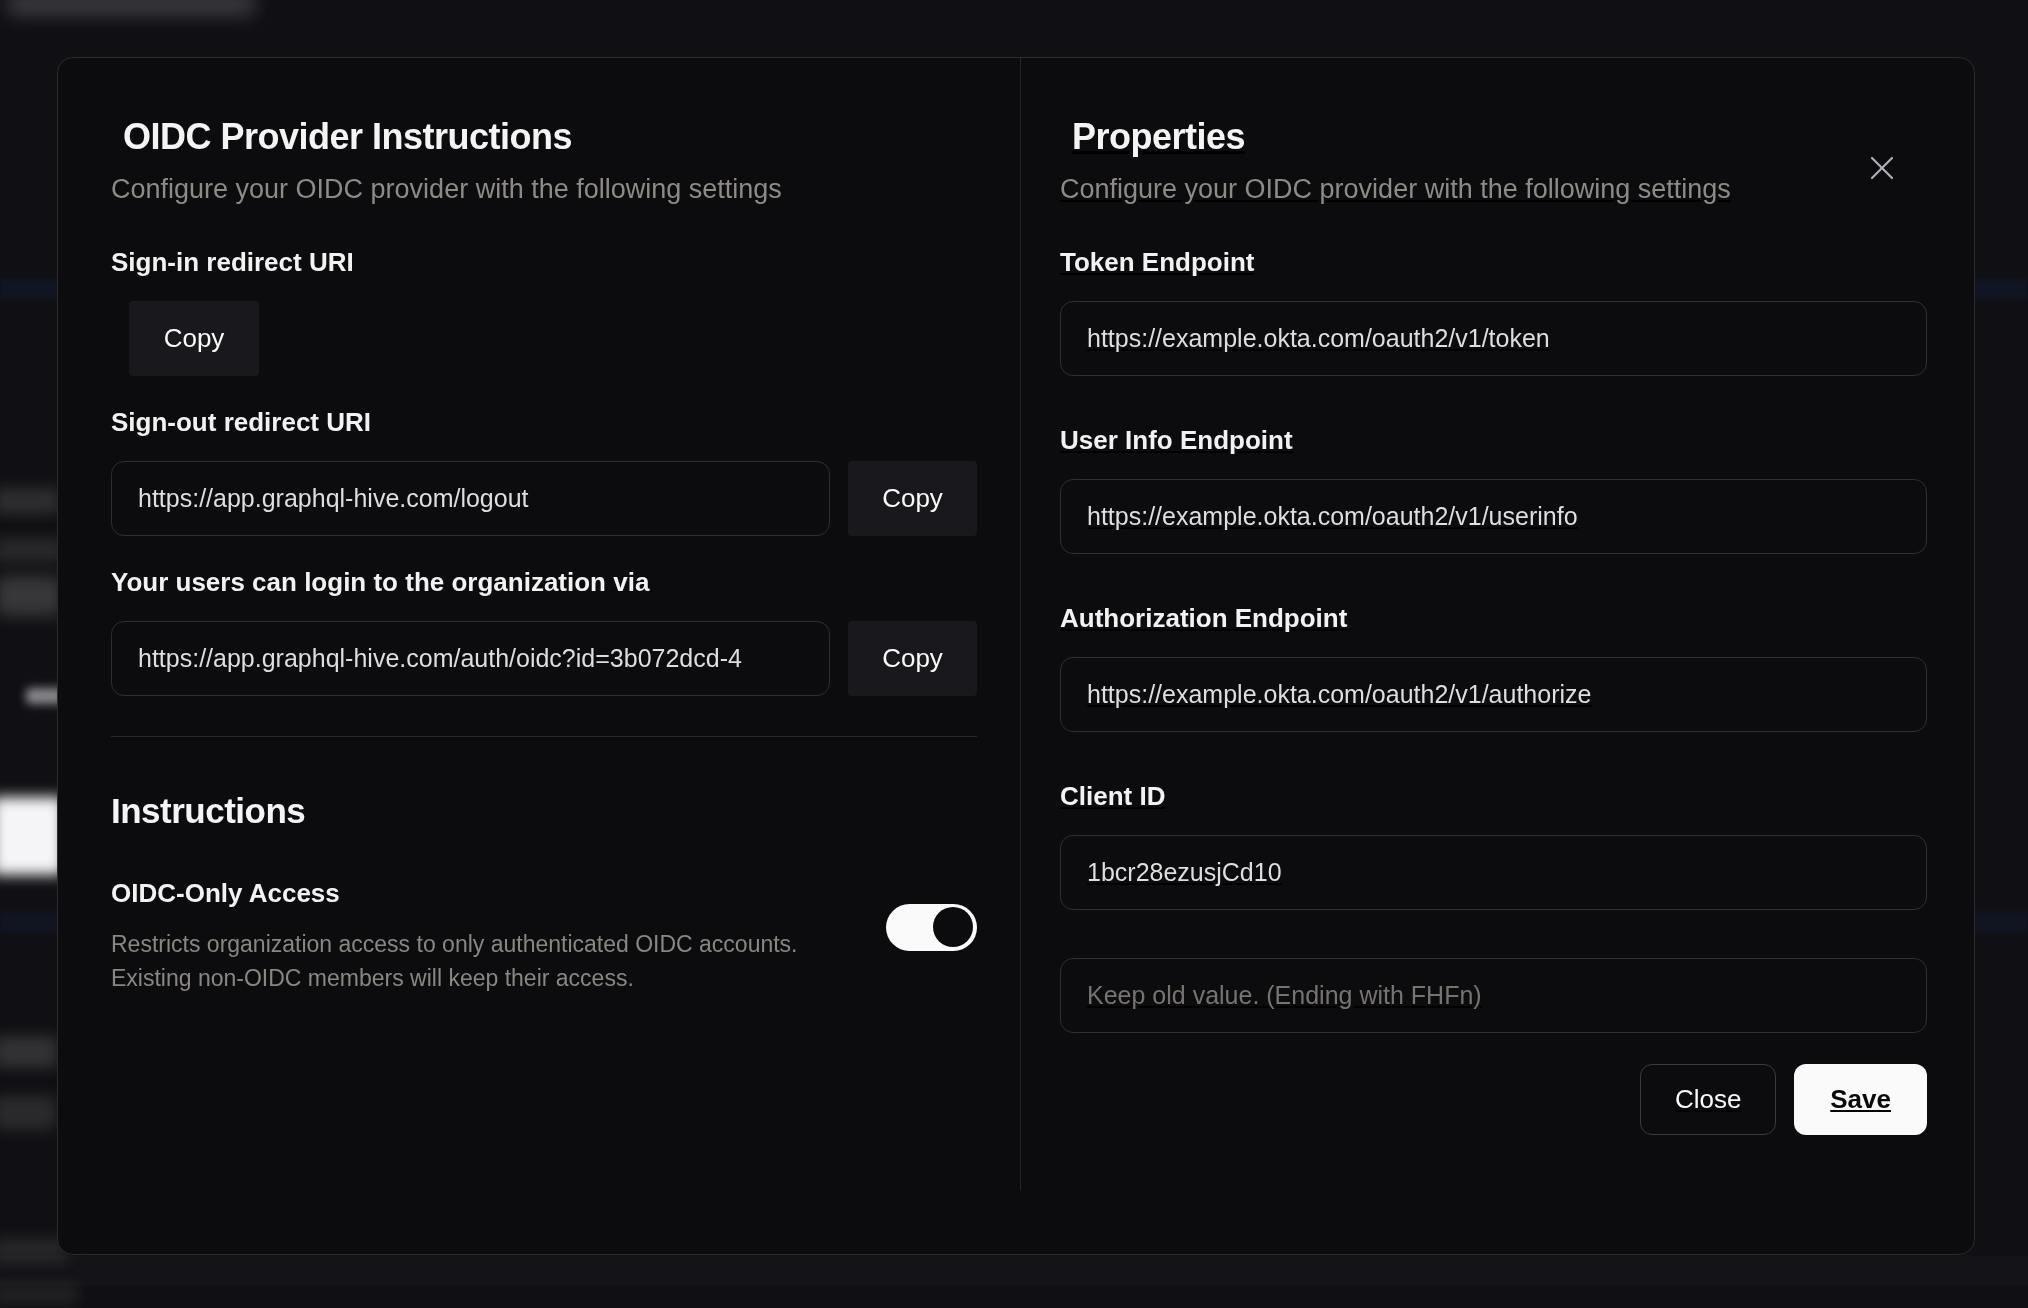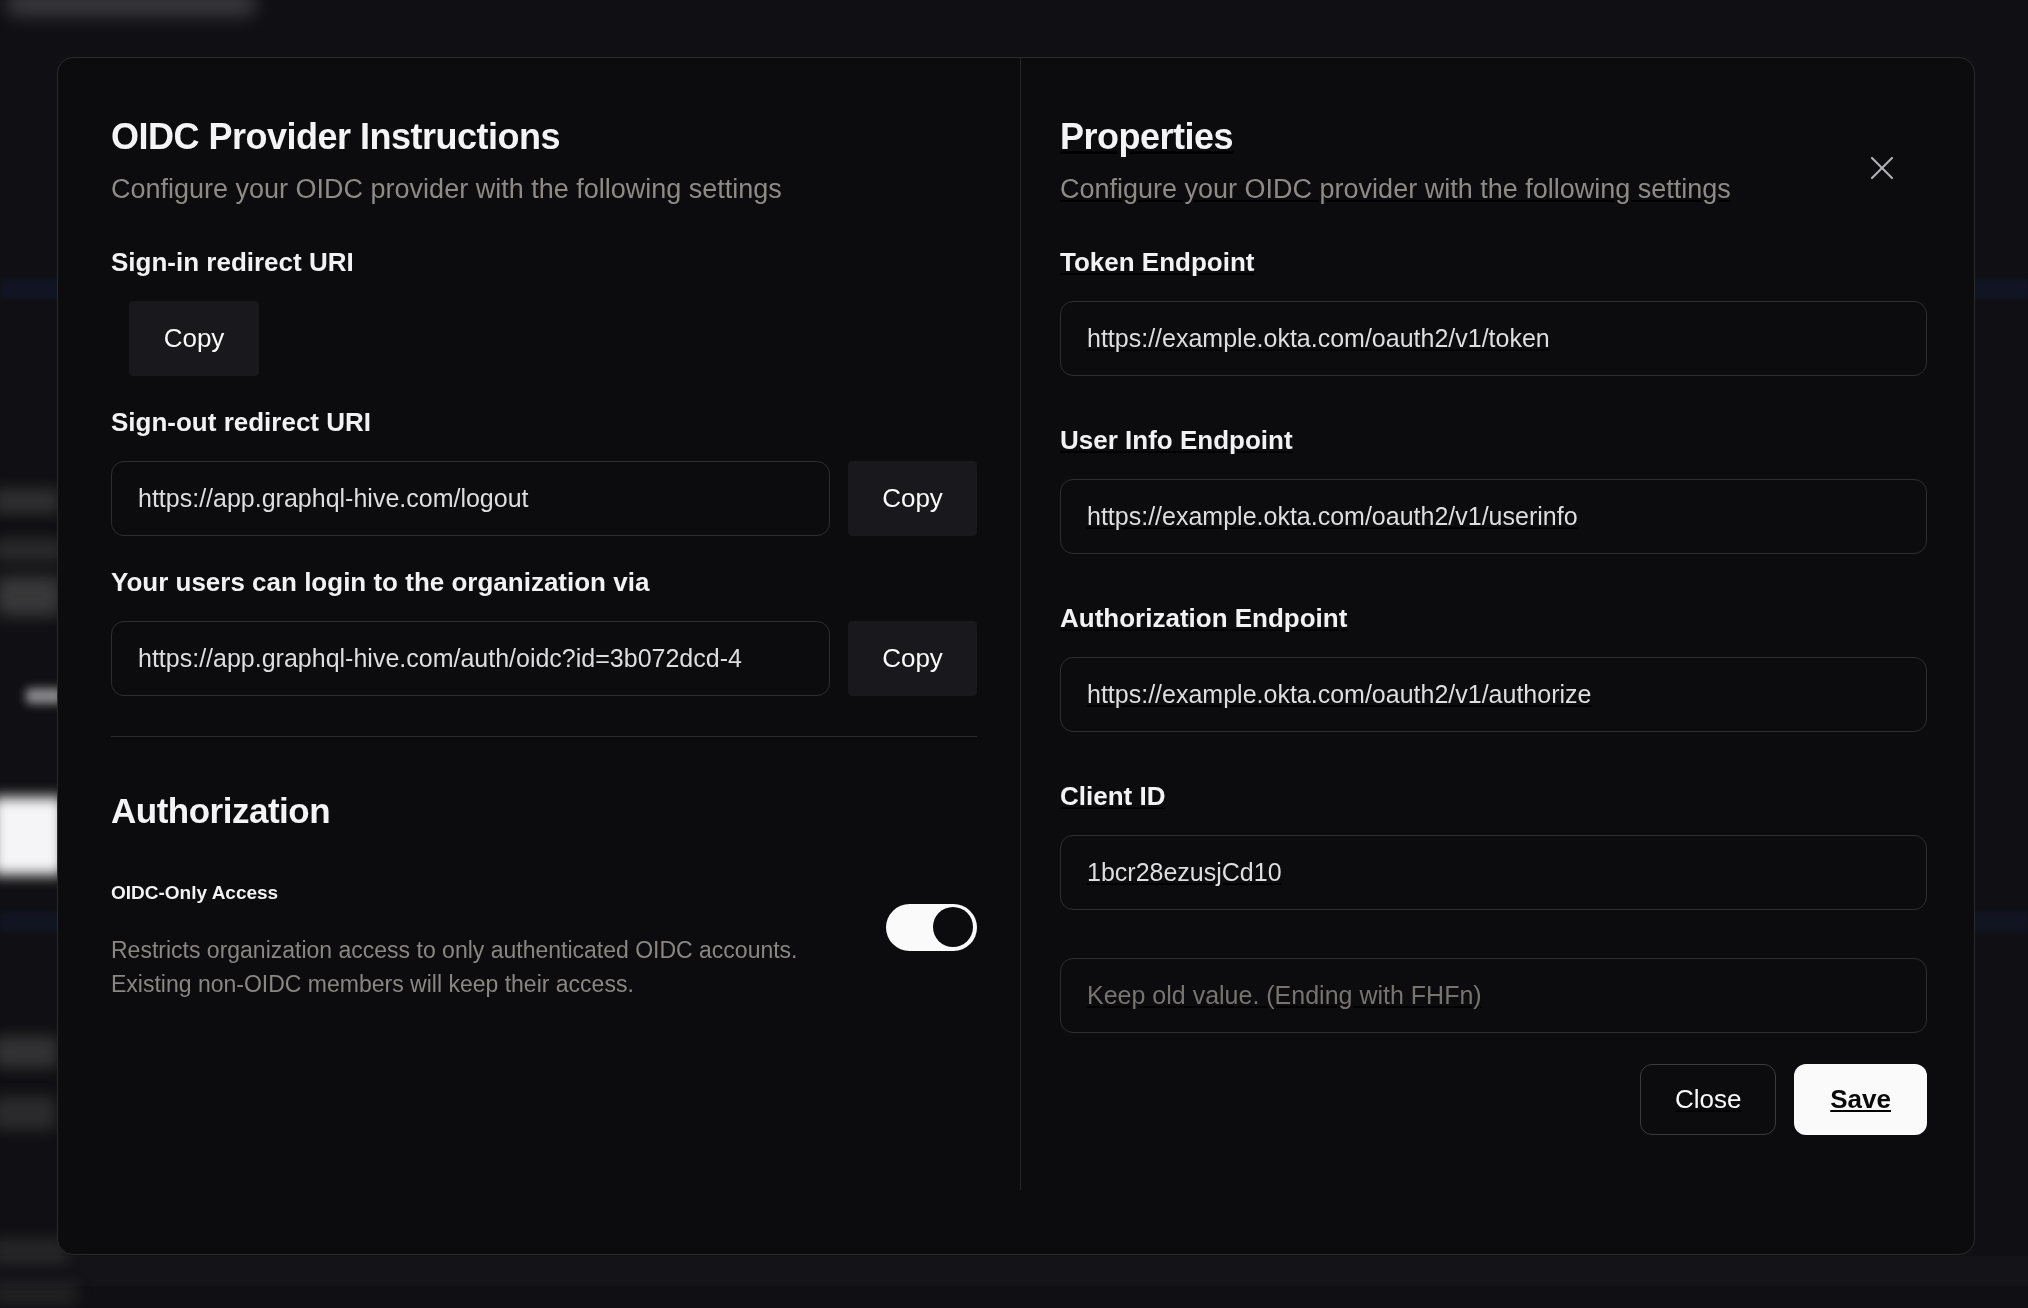--- a/index.html
+++ b/index.html
@@ -55,21 +55,21 @@
     cursor: pointer;
     background: transparent;
     border: none;
   }
 
   .pane-left  { width: 962px; padding: 56px 43px 0 53px; }
   .pane-right { flex: 1;      padding: 56px 47px 0 40px; position: relative; text-decoration: underline; }
 
   .pane-title {
     color: #f4f4f5; font-size: 36px; font-weight: 700;
-    letter-spacing: -0.5px; line-height: 46px; margin-bottom: 12px;
+    letter-spacing: -0.5px; line-height: 46px; margin-bottom: 12px; margin-left: 12px;
   }
   .pane-subtitle {
     color: #8e8b86; font-size: 27px; font-weight: 400;
     line-height: 34px; margin-bottom: 40px;
   }
 
   .field-label {
     color: #f2f2f3; font-size: 26px; font-weight: 600;
     line-height: 32px; margin-bottom: 23px;
   }
@@ -110,21 +110,21 @@
     border: none; border-top: 1px solid #2a2a2e;
     margin: 40px 0 52px 0;
   }
 
   .section-title {
     color: #f4f4f5; font-size: 35px; font-weight: 700;
     letter-spacing: -0.5px; line-height: 44px; margin-bottom: 44px;
   }
   .toggle-row { display: flex; align-items: flex-start; }
   .toggle-texts { max-width: 720px; }
-  .toggle-label { color: #f2f2f3; font-size: 19px; font-weight: 600; line-height: 32px; margin-bottom: 24px; }
+  .toggle-label { color: #f2f2f3; font-size: 26px; font-weight: 600; line-height: 32px; margin-bottom: 18px; }
   .toggle-desc  { color: #8a8782; font-size: 23px; line-height: 34px; }
 
   .switch {
     margin-left: auto; margin-top: 27px;
     position: relative;
     width: 91px; height: 47px;
     background: #fafafa;
     border-radius: 24px;
     border: none;
     cursor: pointer;
@@ -207,21 +207,21 @@
       </div>
 
       <div class="field-label">Your users can login to the organization via</div>
       <div class="field-row">
         <input class="text-input" type="text" readonly="" value="https://app.graphql-hive.com/auth/oidc?id=3b072dcd-4" style="">
         <button class="copy-btn">Copy</button>
       </div>
 
       <hr class="left-divider">
 
-      <div class="section-title">Authorization</div>
+      <div class="section-title">Instructions</div>
 
       <div class="toggle-row">
         <div class="toggle-texts">
           <div class="toggle-label">OIDC-Only Access</div>
           <div class="toggle-desc">
             <span>Restricts organization access to only authenticated OIDC accounts.</span><br>
             <span>Existing non-OIDC members will keep their access.</span>
           </div>
         </div>
         <button class="switch" role="switch" aria-checked="true">

